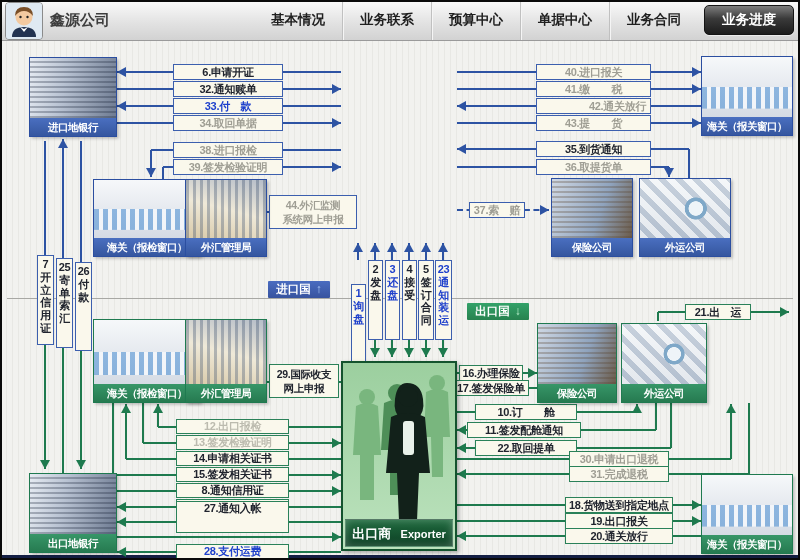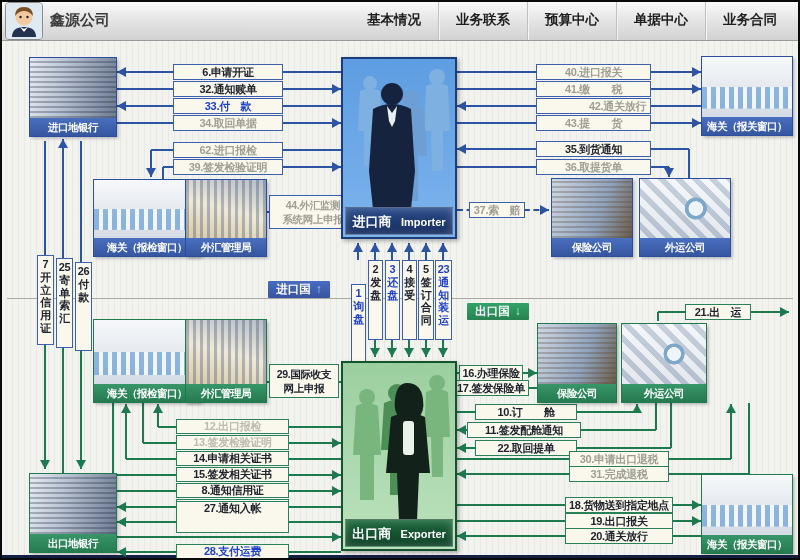--- a/index.html
+++ b/index.html
@@ -68,50 +68,27 @@
       <circle cx="21.5" cy="14" r="1.2" fill="#222"></circle>
     </svg>
   </div>
   <div class="company">鑫源公司</div>
   <nav class="tabs">
       <div class="tab">基本情况</div>
       <div class="tab">业务联系</div>
       <div class="tab">预算中心</div>
       <div class="tab">单据中心</div>
       <div class="tab">业务合同</div>
+      <div class="tab active">业务进度</div>
     </nav>
 </header>
 
 <div class="stage">
   <div class="divider" style="top:257px"></div>
 
-  <div class="actor importer" style="left:340px;top:16px;height:182px">
-    <svg width="110" height="148" viewBox="0 0 110 148">
-      <rect width="110" height="148" fill="none"></rect>
-      <g fill="#7fb0e2">
-        <circle cx="25" cy="22" r="7"></circle>
-          <path d="M15 30 Q25 25 35 30 L37 70 L31 70 L31 105 L26 105 L25 75 L24 105 L19 105 L19 70 L13 70 Z"></path>
-        <circle cx="92" cy="16" r="8"></circle>
-          <path d="M81 25 Q92 19 103 25 L105 70 L98 70 L98 110 L87 110 L86 70 L79 70 Z"></path>
-      </g>
-      <g fill="#6d9fd4">
-        <circle cx="66" cy="38" r="9"></circle>
-          <path d="M53 48 Q66 41 79 48 L82 95 L73 95 L73 140 L59 140 L59 95 L50 95 Z"></path>
-      </g>
-      <g fill="#16233f">
-        <circle cx="47" cy="33" r="11"></circle>
-        <path d="M28 48 Q47 38 66 48 L70 110 L66 148 L28 148 L24 110 Z"></path>
-        <path d="M42 45 L47 52 L52 45 L50 60 L47 66 L44 60 Z" fill="#e8eef6"></path>
-      </g>
-    </svg>
-    <div class="banner">
-      <span class="zh">进口商</span>
-      <span class="en">Importer</span>
-    </div>
-  </div>
 
   <div class="actor exporter" style="left:340px;top:320px;height:190px">
     <svg width="110" height="156" viewBox="0 0 110 156">
       <rect width="110" height="156" fill="none"></rect>
       <g fill="#79b67e">
         <circle cx="22" cy="32" r="8"></circle>
           <path d="M11 41 Q22 35 33 41 L36 90 L29 90 L29 135 L15 135 L15 90 L8 90 Z"></path>
         <circle cx="92" cy="18" r="8"></circle>
           <path d="M81 27 Q92 21 103 27 L105 72 L98 72 L98 112 L87 112 L86 72 L79 72 Z"></path>
       </g>
@@ -252,21 +229,21 @@
     <div class="seg" style="left: 116px; top: 480px; width: 224px; height: 2px; background: rgb(30, 122, 78);"></div>
     <div class="arr" style="left: 116px; top: 476px; border-top: 5px solid transparent; border-bottom: 5px solid transparent; border-right: 9px solid rgb(30, 122, 78);"></div>
     <div class="seg" style="left: 116px; top: 495px; width: 224px; height: 2px; background: rgb(30, 122, 78);"></div>
     <div class="arr" style="left: 331px; top: 491px; border-top: 5px solid transparent; border-bottom: 5px solid transparent; border-left: 9px solid rgb(30, 122, 78);"></div>
     <div class="seg" style="left: 116px; top: 510px; width: 224px; height: 2px; background: rgb(30, 122, 78);"></div>
     <div class="arr" style="left: 116px; top: 506px; border-top: 5px solid transparent; border-bottom: 5px solid transparent; border-right: 9px solid rgb(30, 122, 78);"></div>
     <div class="fl th-b ink-dark" style="left: 172px; top: 23px; width: 110px; height: 16px; line-height: 14px;">6.申请开证</div>
     <div class="fl th-b ink-dark" style="left: 172px; top: 40px; width: 110px; height: 16px; line-height: 14px;">32.通知赎单</div>
     <div class="fl th-b ink-blue" style="left: 172px; top: 57px; width: 110px; height: 16px; line-height: 14px;">33.付　款</div>
     <div class="fl th-b ink-gray" style="left: 172px; top: 74px; width: 110px; height: 16px; line-height: 14px;">34.取回单据</div>
-    <div class="fl th-b ink-gray" style="left: 172px; top: 101px; width: 110px; height: 16px; line-height: 14px;">62.进口报检</div>
+    <div class="fl th-b ink-gray" style="left: 172px; top: 101px; width: 110px; height: 16px; line-height: 14px;">38.进口报检</div>
     <div class="fl th-b ink-gray" style="left: 172px; top: 118px; width: 110px; height: 16px; line-height: 14px;">39.签发检验证明</div>
     <div class="fl th-b ink-gray fl2" style="left: 268px; top: 154px; width: 88px; height: 34px;">44.外汇监测
 系统网上申报</div>
     <div class="fl th-b ink-gray" style="left: 535px; top: 23px; width: 115px; height: 16px; line-height: 14px;">40.进口报关</div>
     <div class="fl th-b ink-gray" style="left: 535px; top: 40px; width: 115px; height: 16px; line-height: 14px;">41.缴　　税</div>
     <div class="fl th-b ink-gray" style="left: 535px; top: 57px; width: 115px; height: 16px; line-height: 14px; padding-left: 48px;">42.通关放行</div>
     <div class="fl th-b ink-gray" style="left: 535px; top: 74px; width: 115px; height: 16px; line-height: 14px;">43.提　　货</div>
     <div class="fl th-b ink-dark" style="left: 535px; top: 100px; width: 115px; height: 16px; line-height: 14px;">35.到货通知</div>
     <div class="fl th-b ink-gray" style="left: 535px; top: 118px; width: 115px; height: 16px; line-height: 14px;">36.取提货单</div>
     <div class="fl th-b ink-gray" style="left: 468px; top: 161px; width: 56px; height: 16px; line-height: 14px;">37.索　赔</div>

